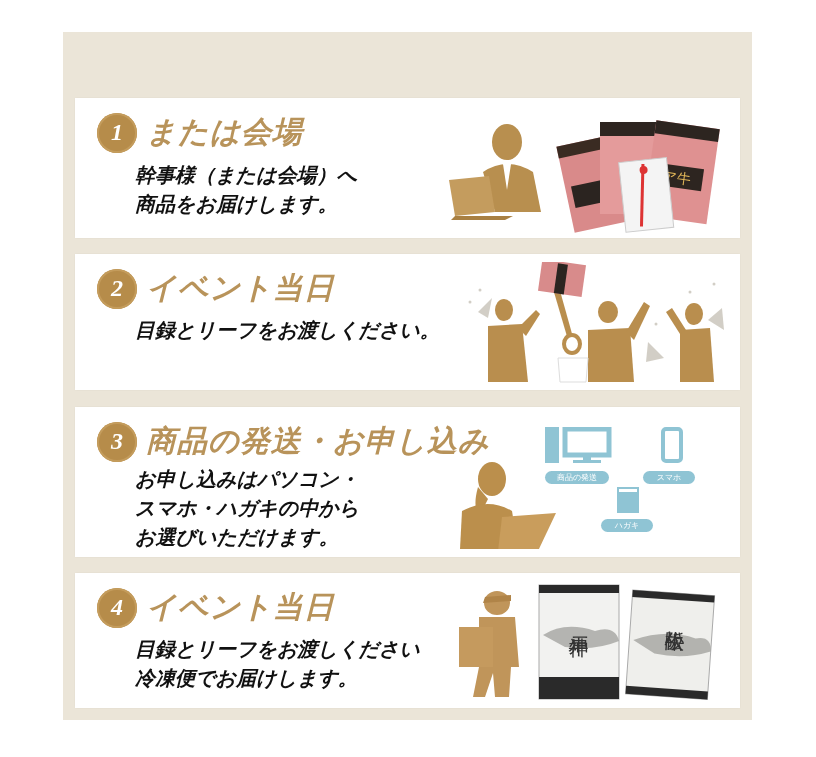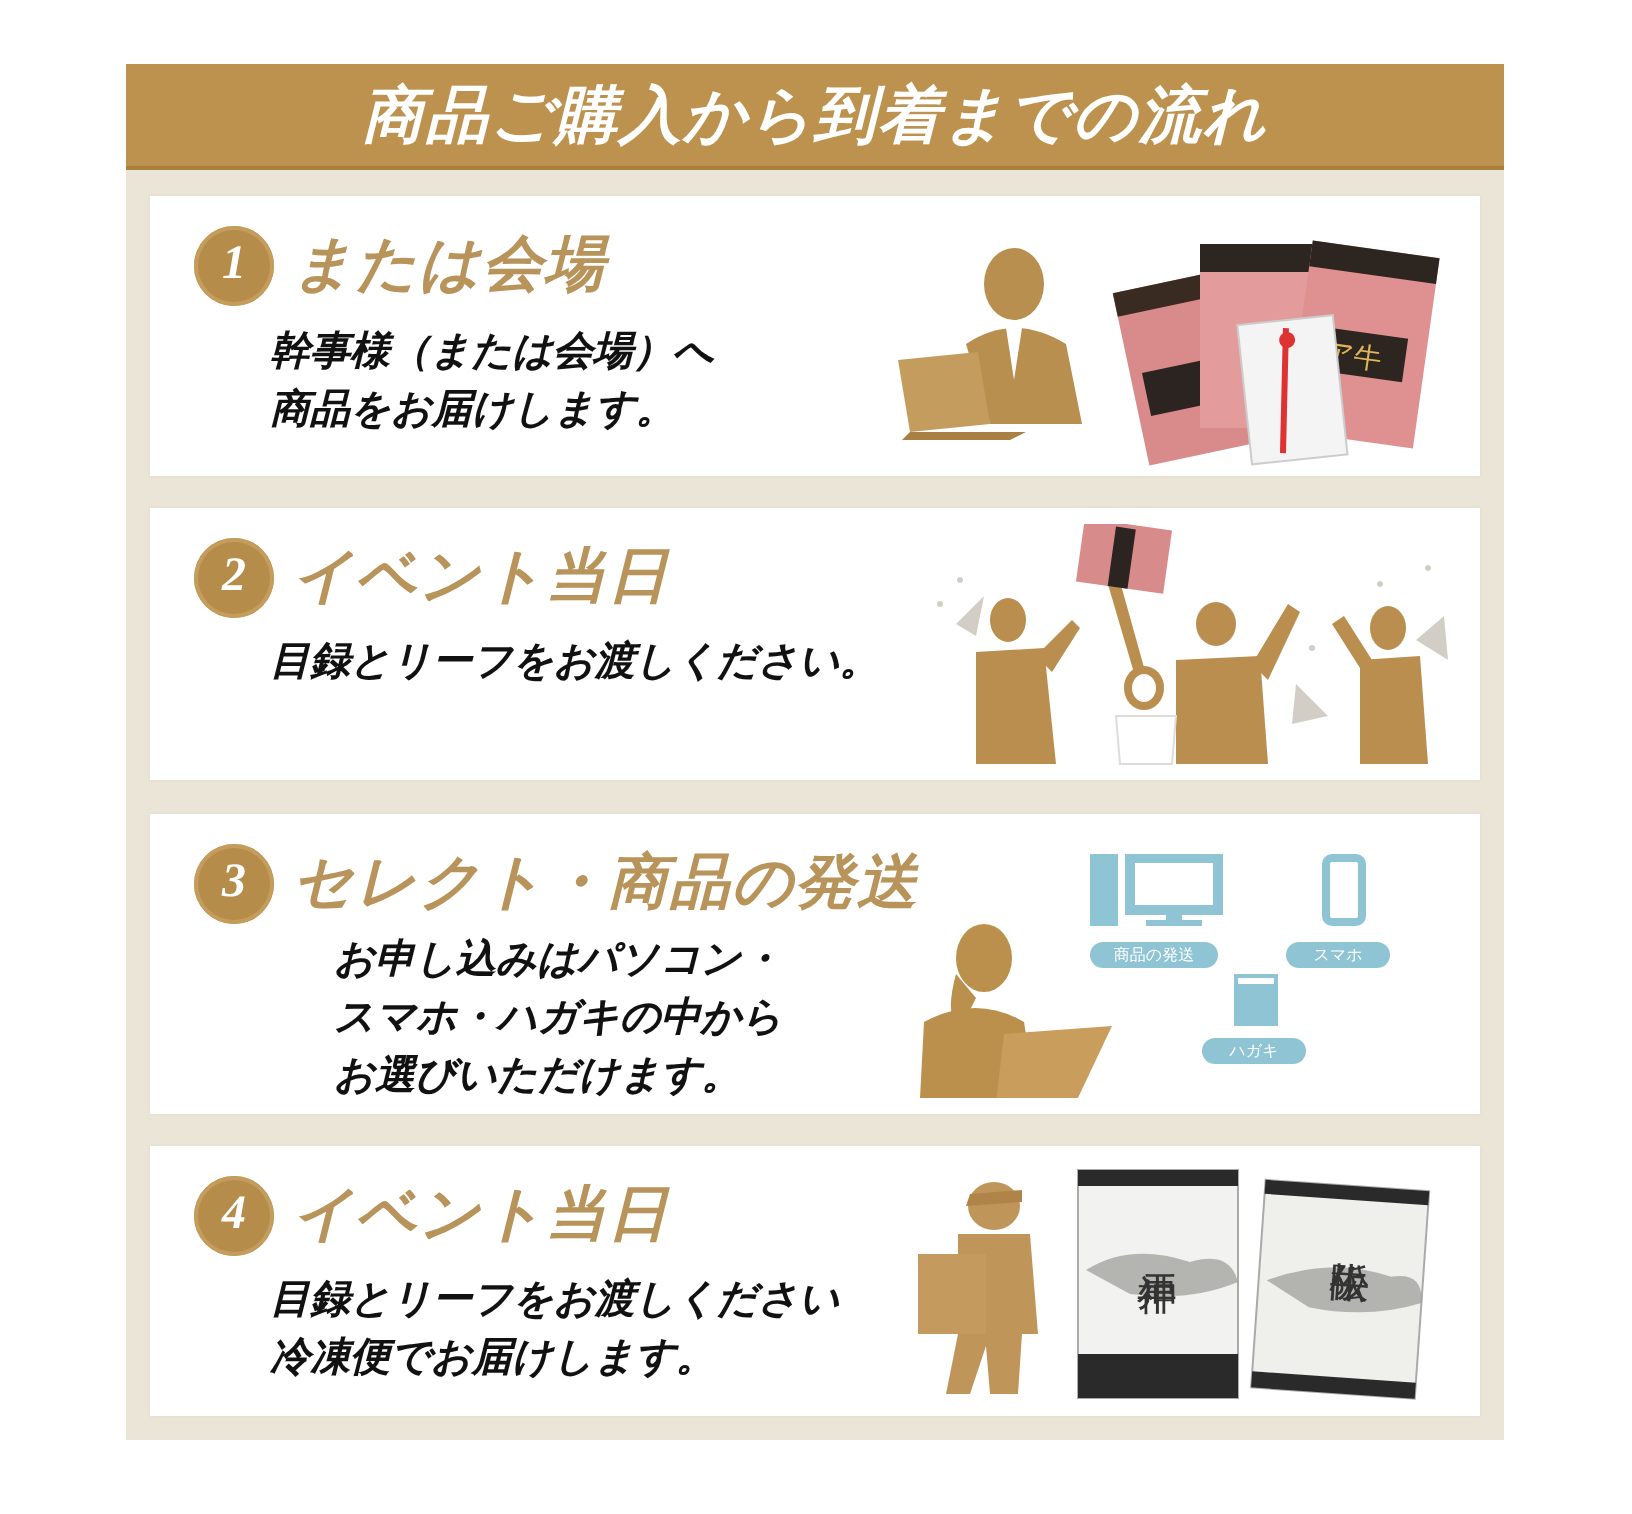--- a/index.html
+++ b/index.html
@@ -13,23 +13,20 @@
   .title-text{margin-left:9px;color:#b8935a;font-size:30px;font-weight:bold;font-style:italic;font-family:"Liberation Serif","DejaVu Serif",serif;letter-spacing:1px;}
   .desc{position:absolute;left:60px;color:#111;font-size:20px;font-weight:bold;font-style:italic;line-height:29px;font-family:"DejaVu Sans","Liberation Sans",sans-serif;}
   .desc div{white-space:nowrap;}
   .illus{position:absolute;}
   .pill{position:absolute;height:13px;border-radius:7px;background:#8fc4d4;color:#fff;font-size:8px;line-height:13px;text-align:center;font-family:"DejaVu Sans",sans-serif;}
 </style>
 </head>
 <body>
 
 <div class="frame">
-  <div class="header">
-    <h1>商品ご購入から到着までの流れ</h1>
-  </div>
 
   <div class="card" style="top:66px;height:140px;">
     <div class="step-title">
       <div class="num">1</div>
       <div class="title-text">または会場</div>
     </div>
     <div class="desc" style="top:63px;">
       <div>幹事様（または会場）へ</div>
       <div>商品をお届けします。</div>
     </div>
@@ -97,23 +94,23 @@
       <ellipse cx="114" cy="82" rx="8" ry="9" fill="#fff" stroke="#b98e4e" stroke-width="4"></ellipse>
       <path d="M100 96 L130 96 L128 120 L102 120 Z" fill="#fff" stroke="#ddd"></path>
       <rect x="82" y="0" width="44" height="32" fill="#d88b8b" transform="rotate(8 104 16)"></rect>
       <rect x="98" y="2" width="10" height="30" fill="#2b2420" transform="rotate(8 104 16)"></rect>
     </svg>
   </div>
 
   <div class="card" style="top:375px;height:150px;">
     <div class="step-title">
       <div class="num">3</div>
-      <div class="title-text">セレクト・商品の発送</div>
+      <div class="title-text">商品の発送・お申し込み</div>
     </div>
-    <div class="desc" style="top:58px;margin-left:32px;">
+    <div class="desc" style="top:58px;">
       <div>お申し込みはパソコン・</div>
       <div>スマホ・ハガキの中から</div>
       <div>お選びいただけます。</div>
     </div>
     <svg class="illus" style="left:383px;top:52px;" width="100" height="90">
       <ellipse cx="34" cy="20" rx="14" ry="17" fill="#bb8f4c"></ellipse>
       <path d="M20 28 Q14 50 22 56 L30 40 Z" fill="#bb8f4c"></path>
       <path d="M4 52 Q30 38 54 52 L60 90 L2 90 Z" fill="#bb8f4c"></path>
       <path d="M44 58 L98 54 L80 92 L40 92 Z" fill="#c99d5c"></path>
     </svg>

